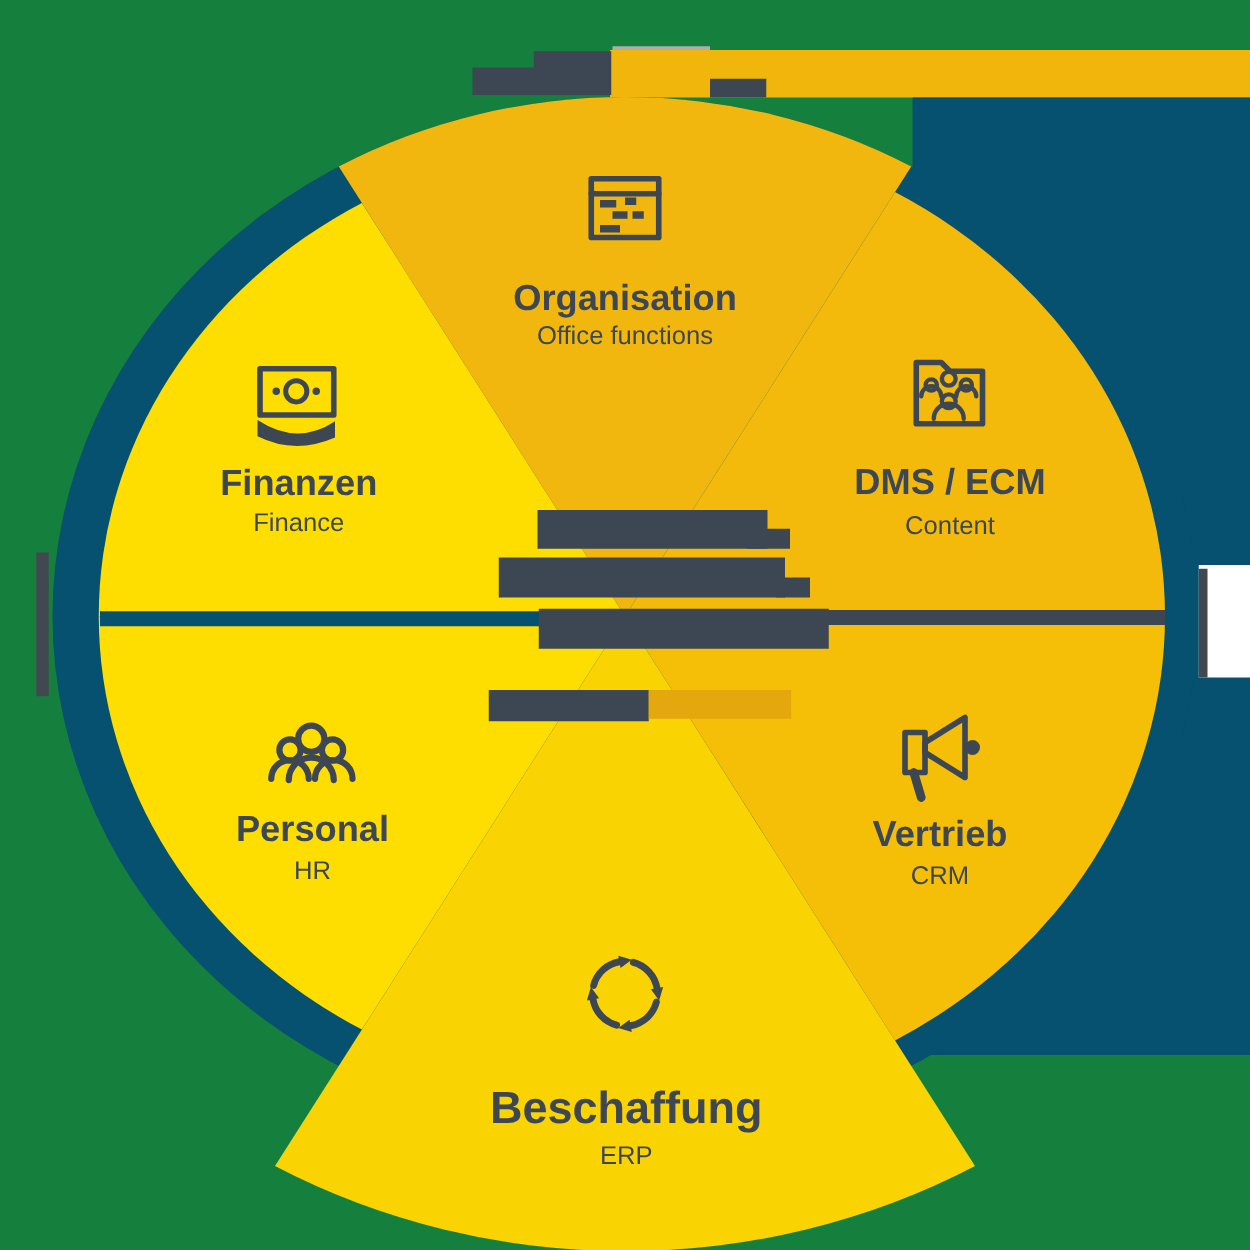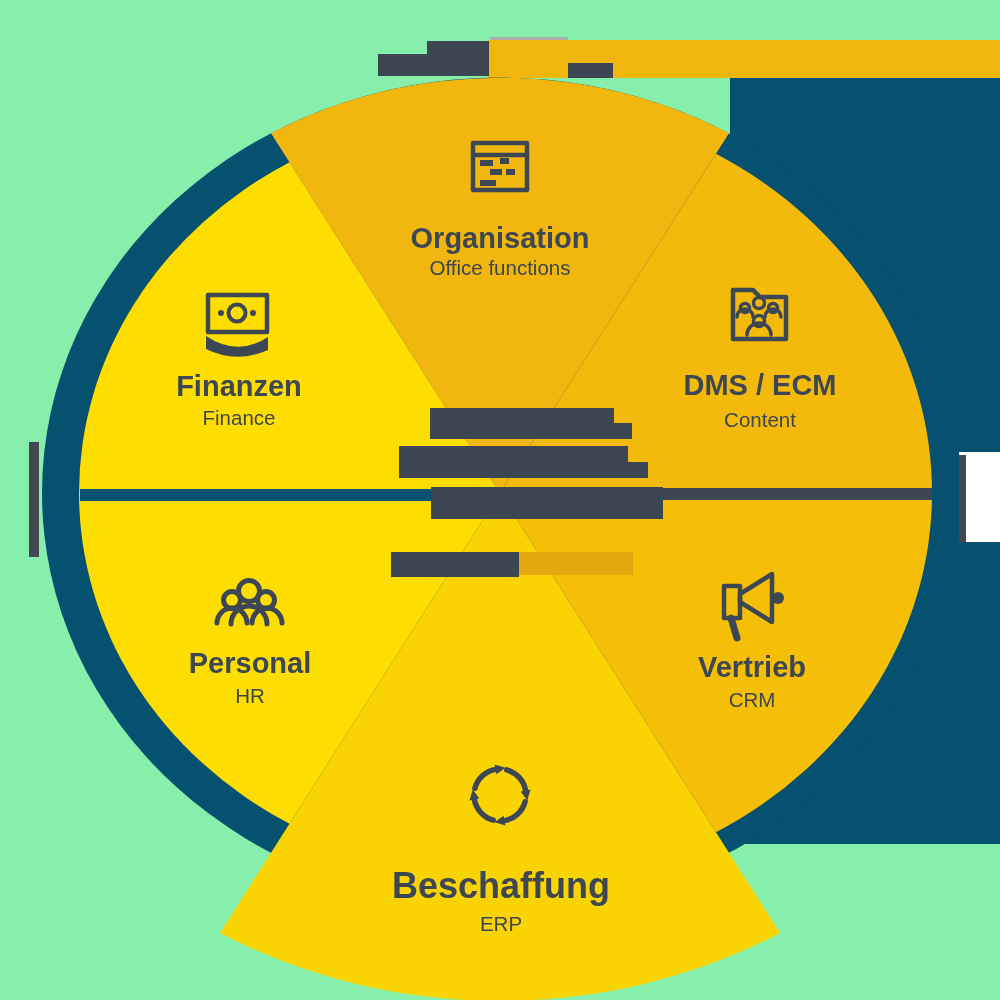--- a/index.html
+++ b/index.html
@@ -9,21 +9,21 @@
     --amber-org:#F1B70E;
     --amber-dms:#F3BA0B;
     --amber-ver:#F6BF07;
     --yellow-bright:#FEDD00;
     --yellow-deep:#FAD303;
     --redact-amber:#E4A70E;
     --graybar:#41484F;
     --grayline:#ABADAF;
   }
   html,body{margin:0;padding:0;background:#ffffff;}
-  .stage{position:relative;width:1000px;height:1000px;background:#86efac;overflow:hidden;text-align:center;}
+  .stage{position:relative;width:1000px;height:1000px;background:#15803d;overflow:hidden;text-align:center;}
   svg{display:block;}
   .icon{stroke:var(--slate);fill:none;stroke-linejoin:round;stroke-linecap:round;}
   .icon .f{fill:var(--slate);stroke:none;}
   text{font-family:"Liberation Sans","DejaVu Sans",sans-serif;fill:var(--slate);}
   .seg-title{font-size:29px;font-weight:700;text-anchor:middle;}
   .seg-title-big{font-size:36px;font-weight:700;text-anchor:middle;}
   .seg-sub{font-size:20.5px;font-weight:400;text-anchor:middle;}
 </style>
 </head>
 <body>

